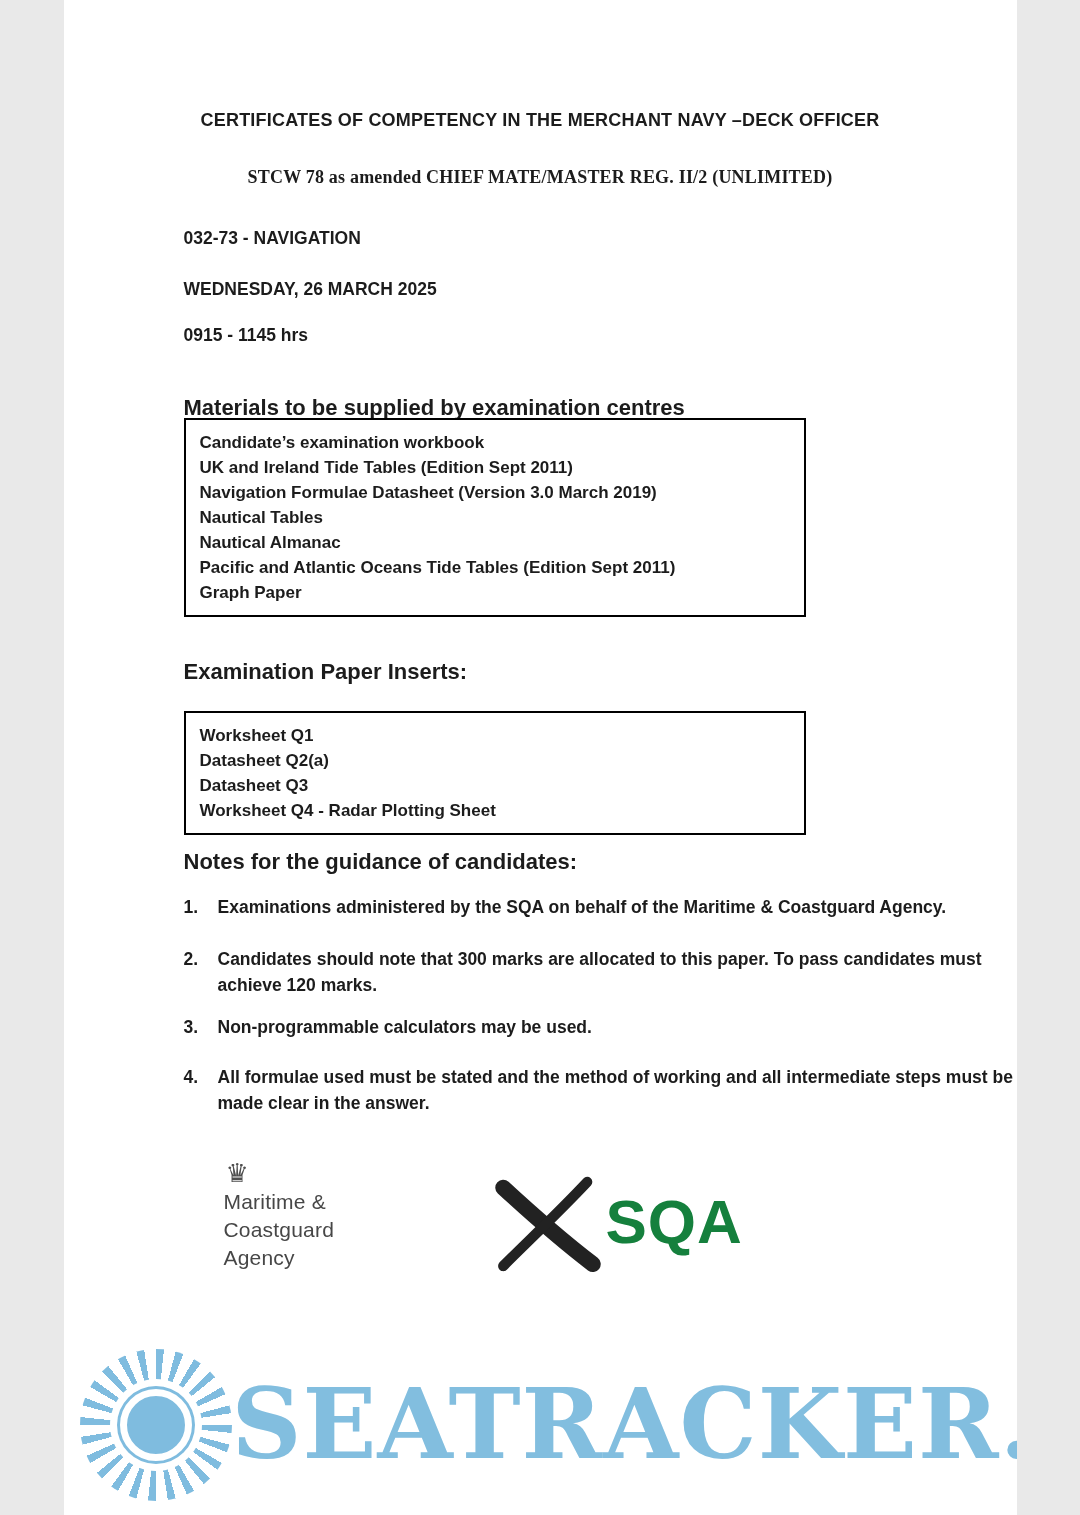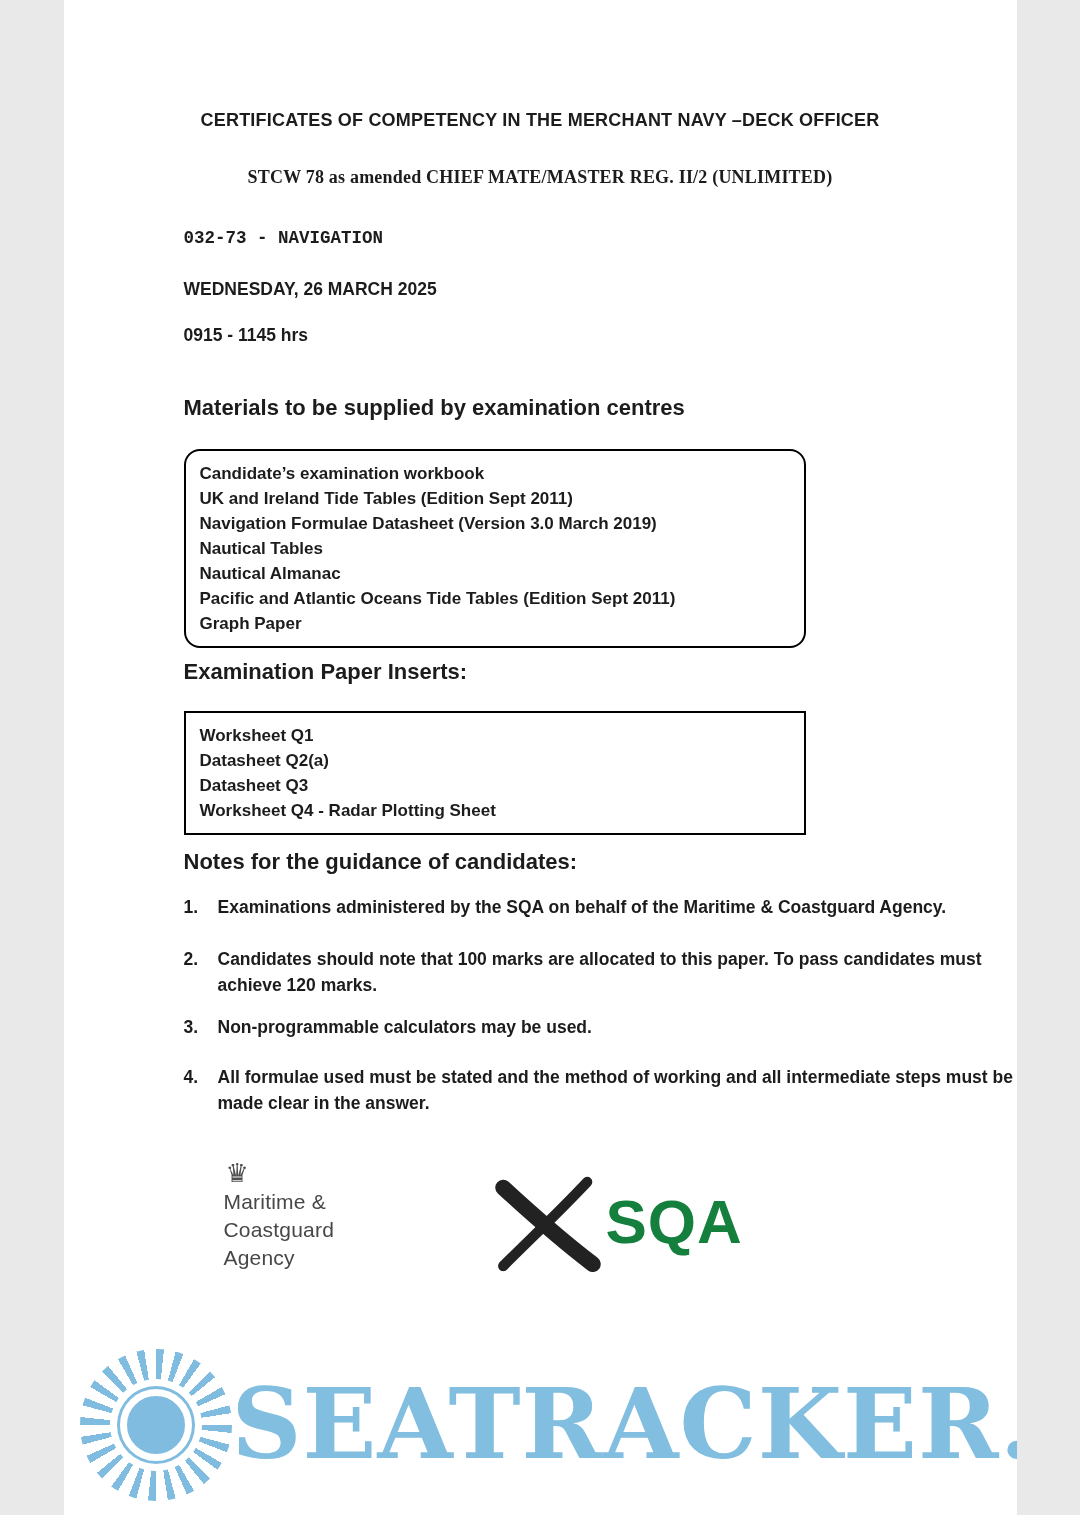--- a/index.html
+++ b/index.html
@@ -24,21 +24,21 @@
     letter-spacing: 0.2px;
   }
   .title1 { top: 110px; }
   .title2 { top: 167px; font-family: Liberation Serif, serif; }
 
   .left-line {
     position: absolute;
     left: 120px;
     font-size: 17.5px;
   }
-  .subject { top: 228px; font-family: Liberation Mono, monospace; }
+  .subject { top: 228px; }
   .date    { top: 279px; }
   .time    { top: 325px; }
 
   .section-heading {
     position: absolute;
     left: 120px;
     font-size: 22px;
     text-underline-offset: 4px;
     text-decoration-thickness: 1.5px;
   }
@@ -48,21 +48,21 @@
 
   .boxed-list {
     position: absolute;
     left: 120px;
     width: 622px;
     border: 2px solid #000;
     padding: 10px 14px;
     font-size: 17px;
     line-height: 25px;
   }
-  .materials-box { top: 449px; border-radius: 16px; }
+  .materials-box { top: 418px; }
   .inserts-box   { top: 711px; }
 
   .note-item {
     position: absolute;
     left: 120px;
     width: 848px;
     display: flex;
     font-size: 17.5px;
     line-height: 26px;
   }
@@ -192,21 +192,21 @@
   </div>
 
   <div class="section-heading notes-heading">Notes for the guidance of candidates:</div>
 
   <div class="note-item note-1">
     <span class="note-num">1.</span>
     <span class="note-text">Examinations administered by the SQA on behalf of the Maritime &amp; Coastguard Agency.</span>
   </div>
   <div class="note-item note-2">
     <span class="note-num">2.</span>
-    <span class="note-text">Candidates should note that 100 marks are allocated to this paper.  To pass candidates must achieve 120 marks.</span>
+    <span class="note-text">Candidates should note that 300 marks are allocated to this paper.  To pass candidates must achieve 120 marks.</span>
   </div>
   <div class="note-item note-3">
     <span class="note-num">3.</span>
     <span class="note-text">Non-programmable calculators may be used.</span>
   </div>
   <div class="note-item note-4">
     <span class="note-num">4.</span>
     <span class="note-text">All formulae used must be stated and the method of working and all intermediate steps must be made clear in the answer.</span>
   </div>
 

